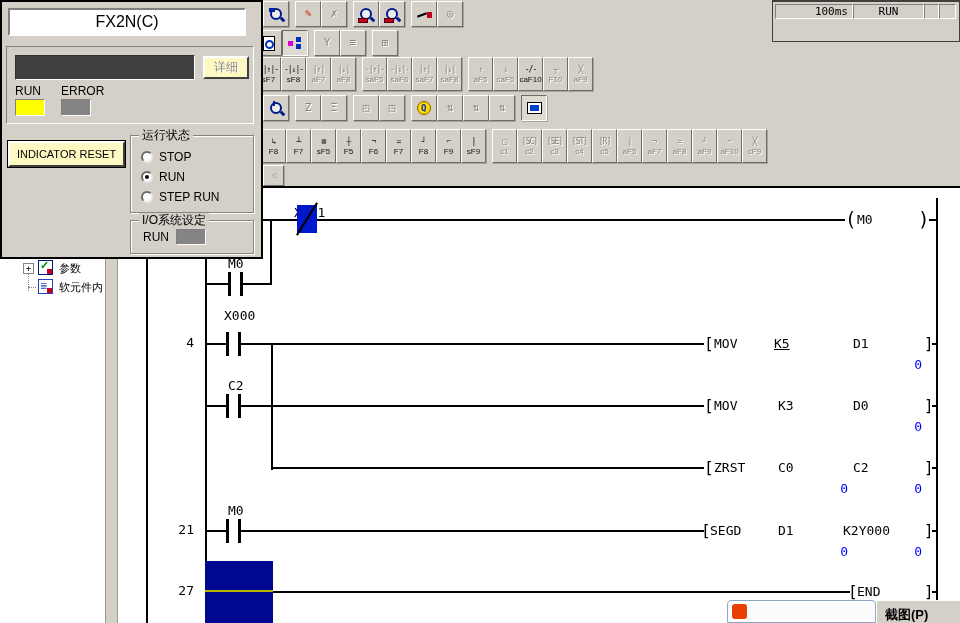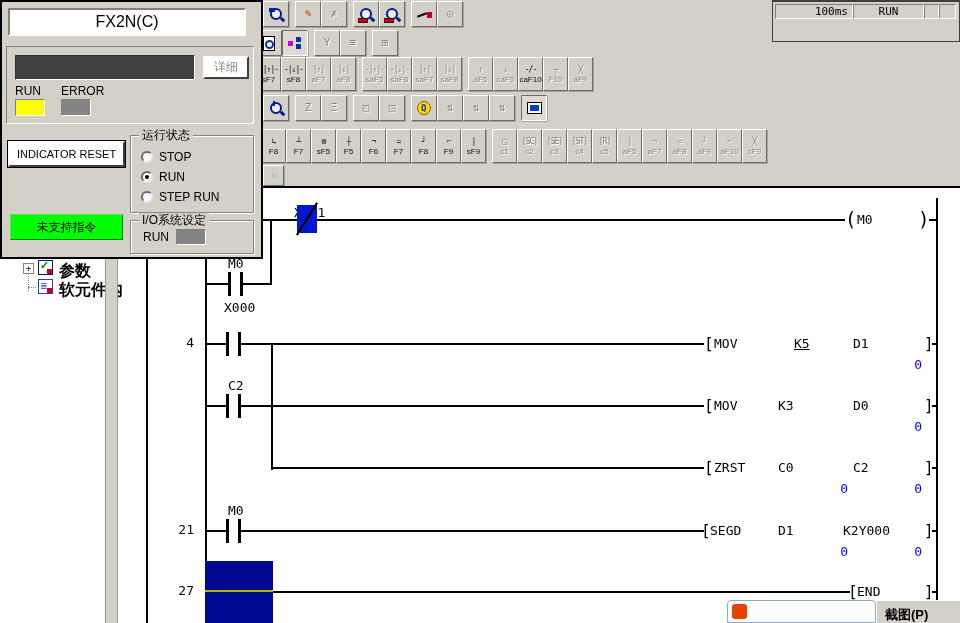--- a/index.html
+++ b/index.html
@@ -55,32 +55,32 @@
 
   
   #monwin { left:772px; top:0; width:188px; height:42px; background:#d4d0c8; border:1px solid #403f3b; border-top:2px solid #403f3b; }
   #monwin .cap { height:17px; background:#8b8a83; color:#fff; font-weight:bold; font-size:12px; line-height:17px; padding-left:4px; }
   .monfield { display:inline-block; height:15px; margin-top:2px; background:#d4d0c8; border:1px solid; border-color:#808080 #ffffff #ffffff #808080; font:11px "DejaVu Sans Mono",monospace; line-height:13px; vertical-align:top; }
 
   
   #dlg { left:0; top:0; width:263px; height:259px; background:#d4d0c8; border:2px solid #000; z-index:10; }
   .inset2 { border:2px solid; border-color:#808080 #ffffff #ffffff #808080; }
   .inset1 { border:1px solid; border-color:#808080 #ffffff #ffffff #808080; }
-  .raised { border:2px solid; border-color:#ffffff #404040 #404040 #ffffff; background:#ffffff; }
+  .raised { border:2px solid; border-color:#ffffff #404040 #404040 #ffffff; background:#fef9c3; }
   .group { border:1px solid #86847e; box-shadow:inset 1px 1px 0 #fff, 1px 1px 0 #fff; }
   .gtitle { position:absolute; top:-8px; left:8px; background:#d4d0c8; padding:0 3px; font-size:12px; line-height:14px; }
   .radio-row { position:absolute; display:flex; align-items:center; gap:6px; }
   .radio { width:12px; height:12px; border-radius:50%; background:#fff; border:2px solid; border-color:#6a6a6a #e8e8e8 #e8e8e8 #6a6a6a; position:relative; }
   .radio-row.checked .radio::after { content:""; position:absolute; left:2px; top:2px; width:4px; height:4px; border-radius:50%; background:#000; }
   .rlab { font-size:12px; }
 
   
   #tree { left:0; top:188px; width:146px; height:435px; background:#fff; z-index:2; }
   #tree .scrollstrip { position:absolute; left:105px; top:0; width:13px; height:100%; background:#d4d0c8; border-left:1px solid #9a988f; border-right:1px solid #9a988f; }
-  .titem { position:absolute; font-size:16px; white-space:nowrap;font-weight:bold; }
+  .titem { position:absolute; font-size:11px; white-space:nowrap; }
   .plusbox { position:absolute; width:11px; height:11px; background:#fff; border:1px solid #848484; font:9px "DejaVu Sans Mono",monospace; text-align:center; line-height:9px; }
   .ticon { position:absolute; width:15px; height:15px; background:#fff; border:1px solid #00187c; }
   .dot-v { position:absolute; border-left:1px dotted #848484; width:0; }
   .dot-h { position:absolute; border-top:1px dotted #848484; height:0; }
 
   
   #ladder { left:146px; top:186px; width:814px; height:437px; background:#fff; border-top:2px solid #000; border-left:2px solid #000; overflow:hidden; z-index:1; }
   .hw { position:absolute; height:2px; background:#000; }
   .vw { position:absolute; width:2px; background:#000; }
   .ct { position:absolute; width:15px; height:24px; background:#fff; border-left:3px solid #000; border-right:3px solid #000; }
@@ -436,25 +436,25 @@
   <div style="position:absolute; left:158px; top:12px; width:2px; height:38px; background:#000; transform:rotate(32deg);"></div>
   <div class="dev" style="left:80px; top:68px;">M0</div>
   <div class="ct" style="left:80px; top:84px;"></div>
   <div class="par" style="left:697px; top:20px;">(</div>
   <div class="dev" style="left:709px; top:24px;">M0</div>
   <div class="par" style="left:770px; top:20px;">)</div>
 
   <div class="step" style="left:12px; top:147px;">4</div>
   <div class="hw" style="left:57px; top:155px; width:499px;"></div>
   <div class="vw" style="left:123px; top:155px; height:127px;"></div>
-  <div class="dev" style="left:76px; top:112px;text-align:right;">X000</div>
+  <div class="dev" style="left:76px; top:120px;text-align:right;">X000</div>
   <div class="ct" style="left:78px; top:144px;"></div>
   <div class="brk" style="left:556px; top:146px;">[</div>
   <div class="dev" style="left:566px; top:148px;">MOV</div>
-  <div class="dev" style="left:646px; top:148px;text-decoration:underline;">K5</div>
+  <div class="dev" style="left:626px; top:148px;text-decoration:underline;">K5</div>
   <div class="dev" style="left:705px; top:148px;">D1</div>
   <div class="brk" style="left:776px; top:146px;">]</div>
   <div class="hw" style="left:784px; top:155px; width:6px;"></div>
   <div class="val" style="left:750px; top:169px;">0</div>
 
   <div class="hw" style="left:57px; top:217px; width:499px;"></div>
   <div class="dev" style="left:80px; top:190px;">C2</div>
   <div class="ct" style="left:78px; top:206px;"></div>
   <div class="brk" style="left:556px; top:208px;">[</div>
   <div class="dev" style="left:566px; top:210px;">MOV</div>
@@ -523,21 +523,20 @@
           <span class="radio"></span>
           <span class="rlab">RUN</span>
         </div>
         <div class="radio-row" style="left: 10px; top: 54px;">
           <span class="radio"></span>
           <span class="rlab">STEP RUN</span>
         </div>
       </div>
   </div>
 
-  <div class="abs" style="left:8px; top:212px; width:113px; height:26px; background:#00ff00; border:1px solid; border-color:#60e060 #008000 #008000 #60e060; text-align:center; font-size:12px; line-height:24px;">未支持指令</div>
 
   <div class="abs group" style="left:128px; top:218px; width:124px; height:34px;">
     <span class="gtitle">I/O系统设定</span>
     <span class="abs" style="left:12px; top:9px; font-size:12px;">RUN</span>
     <span class="abs" style="left:45px; top:8px; width:30px; height:16px; background:#848484; border:1px solid; border-color:#808080 #fff #fff #808080;"></span>
   </div>
 </div>
 
 <div id="ime" class="abs">
 

